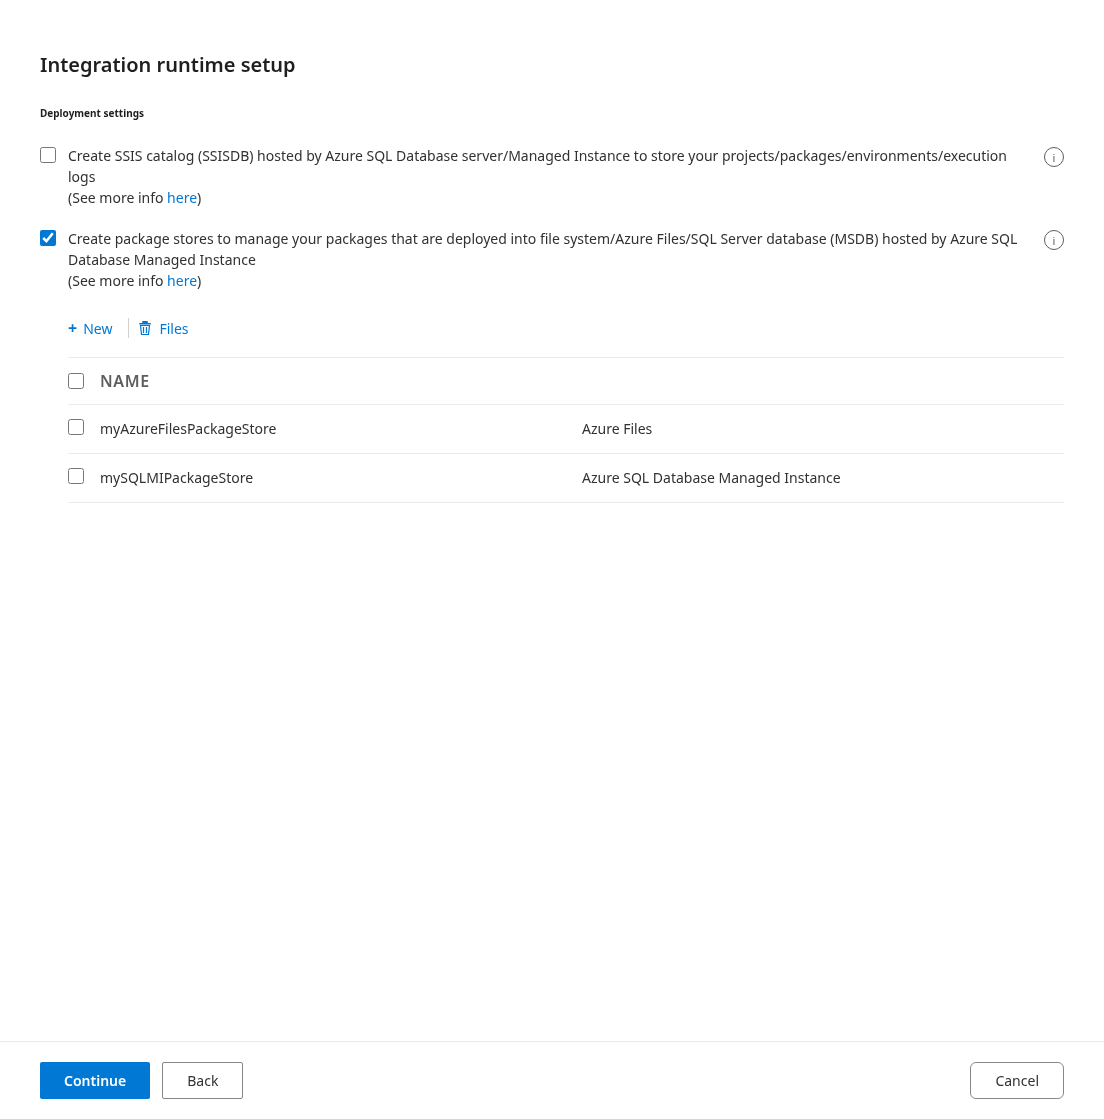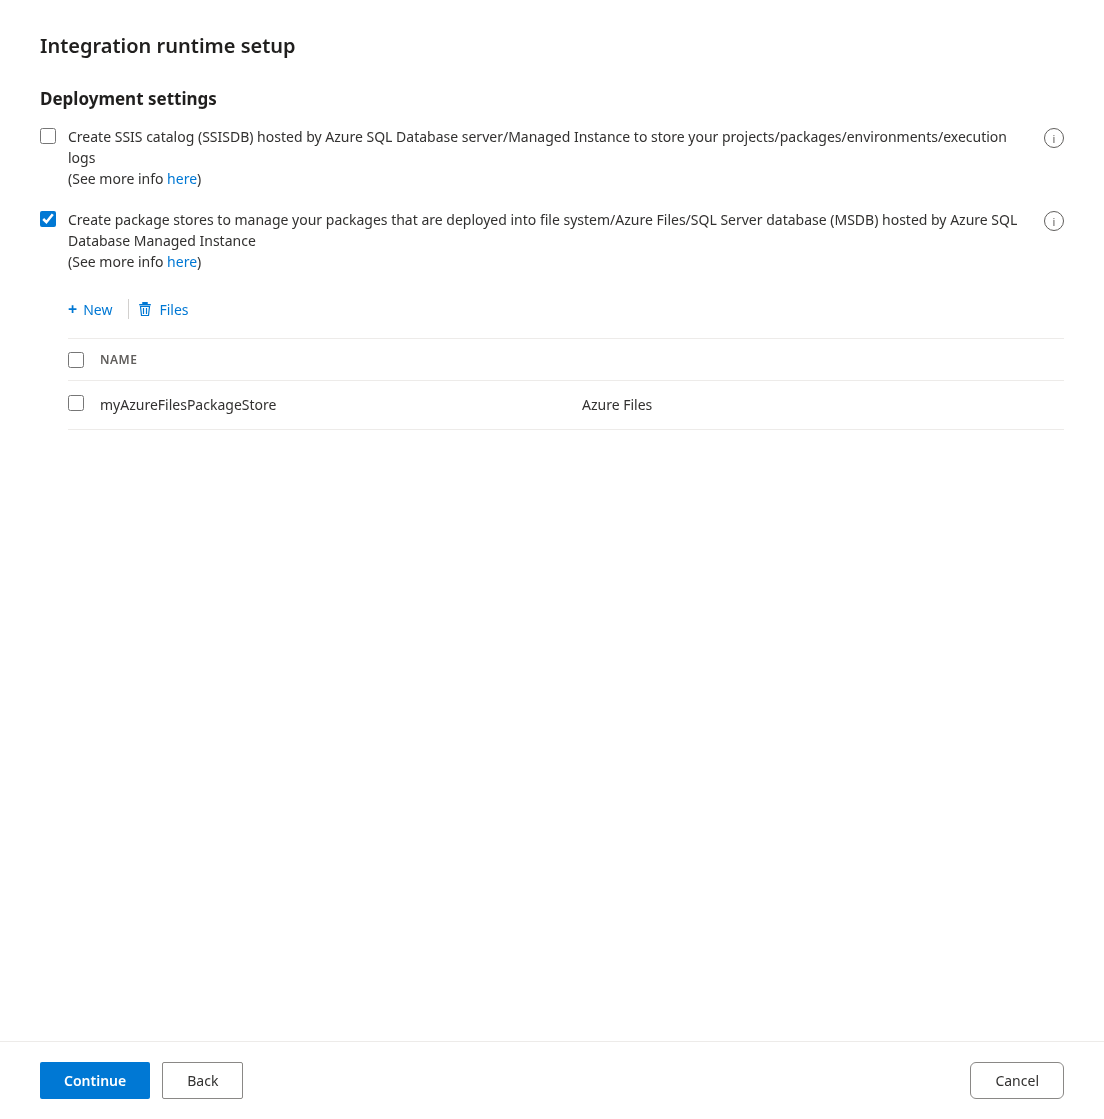--- a/index.html
+++ b/index.html
@@ -8,33 +8,33 @@
       font-size: 14px;
       color: #323130;
       background: #ffffff;
       width: 1104px;
       min-height: 1119px;
       display: flex;
       flex-direction: column;
     }
     .main-content {
       flex: 1;
-      padding: 32px 40px 32px 40px;
+      padding: 51px 40px 32px 40px;
     }
     .page-title {
       font-size: 20px;
       font-weight: 600;
       color: #201f1e;
       margin-bottom: 28px;
     }
     .section-title {
-      font-size: 17px;
+      font-size: 10px;
       font-weight: 700;
       color: #201f1e;
-      margin-bottom: 16px;
+      margin-bottom: 25px;
     }
     .checkbox-row {
       display: flex;
       align-items: flex-start;
       margin-bottom: 20px;
       position: relative;
     }
     .checkbox-wrapper {
       margin-top: 2px;
       margin-right: 12px;
@@ -111,21 +111,21 @@
       display: grid;
       grid-template-columns: 32px 1fr 1fr;
       padding: 8px 0;
       border-bottom: 1px solid #edebe9;
     }
     .col-checkbox {
       display: flex;
       align-items: center;
     }
     .col-header {
-      font-size: 12px;
+      font-size: 16px;
       font-weight: 600;
       color: #605e5c;
       letter-spacing: 0.04em;
       text-transform: uppercase;
       padding: 4px 8px 4px 0;
     }
     .table-row {
       display: grid;
       grid-template-columns: 32px 1fr 1fr;
       padding: 0;
@@ -248,20 +248,27 @@
       </div>
 
       <div class="table-row">
         <div class="table-cell">
           <input type="checkbox" style="width: 16px; height: 16px;">
         </div>
         <div class="table-cell">myAzureFilesPackageStore</div>
         <div class="table-cell">Azure Files</div>
       </div>
 
+      <div class="table-row">
+        <div class="table-cell">
+          <input type="checkbox" style="width: 16px; height: 16px;">
+        </div>
+        <div class="table-cell">mySQLMIPackageStore</div>
+        <div class="table-cell">Azure SQL Database Managed Instance</div>
+      </div>
     </div>
   </div>
 </div>
 
 <div class="footer">
   <div class="footer-left">
     <button class="btn-primary">Continue</button>
     <button class="btn-secondary">Back</button>
   </div>
   <button class="btn-cancel">Cancel</button>

